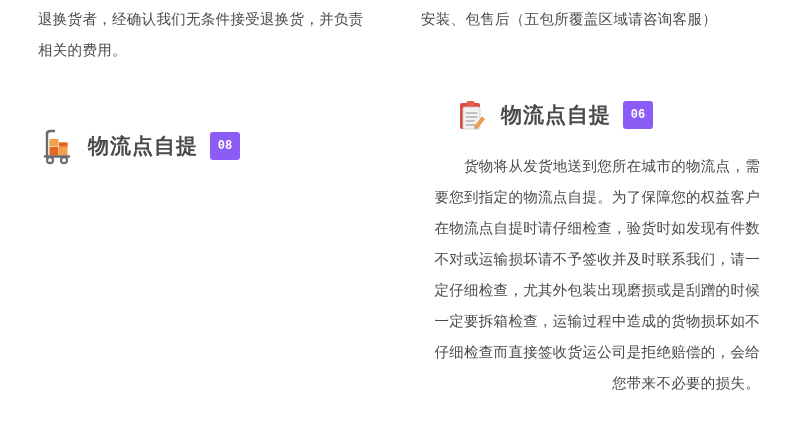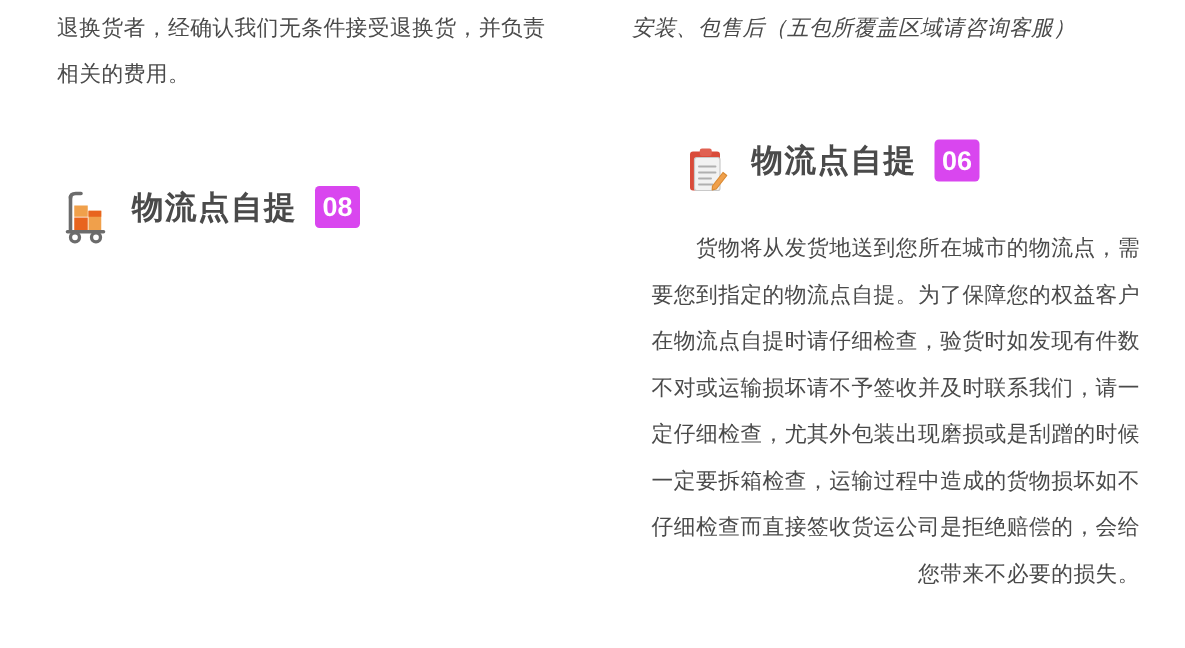--- a/index.html
+++ b/index.html
@@ -39,29 +39,29 @@
   .tail-text {
     font-size: 14.5px;
     line-height: 31px;
     color: #4a4a4a;
     letter-spacing: 0.3px;
     margin: 0;
     padding-top: 4px;
   }
   .tail-text.right-tail {
     padding-top: 4px;
-    font-style: italic;
   }
 
   .section-head {
     display: flex;
-    align-items: flex-start;
+    align-items: center;
     margin-top: 58px;
     margin-bottom: 14px;
     height: 44px;
+    font-family: Liberation Mono, monospace;
   }
   .right .section-head {
     margin-left: 30px;
   }
 
   .head-icon {
     width: 40px;
     height: 40px;
     position: relative;
     flex: 0 0 auto;
@@ -71,23 +71,23 @@
   .head-title {
     font-size: 21px;
     font-weight: bold;
     color: #4a4a4a;
     letter-spacing: 1px;
     margin-right: 12px;
     white-space: nowrap;
   }
 
   .head-num {
-    background: #d946ef;
+    background: #8b5cf6;
     color: #ffffff;
-    font-size: 18px;
+    font-size: 12px;
     font-weight: bold;
     width: 30px;
     height: 28px;
     line-height: 28px;
     text-align: center;
     border-radius: 3px;
     letter-spacing: 0;
     flex: 0 0 auto;
   }
 

